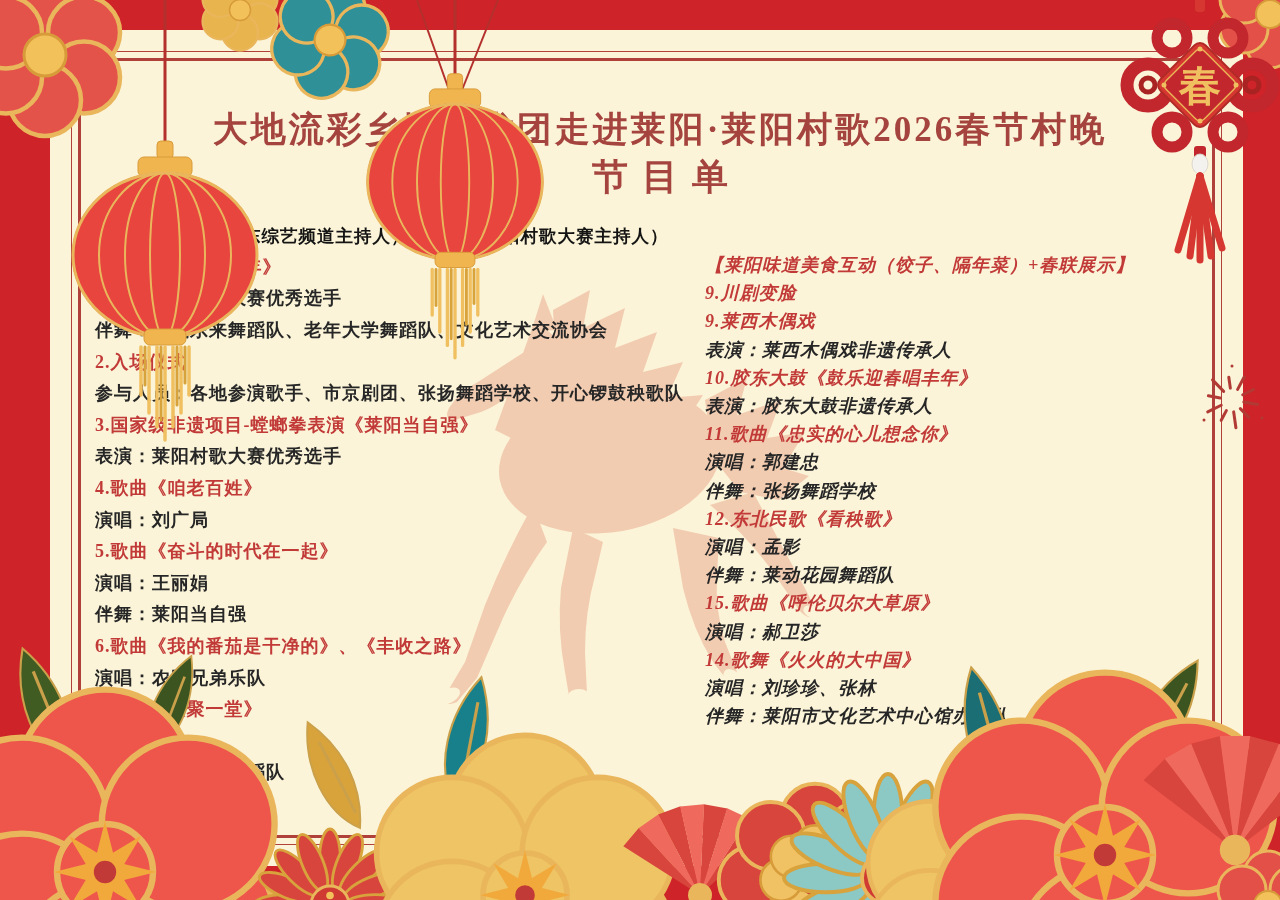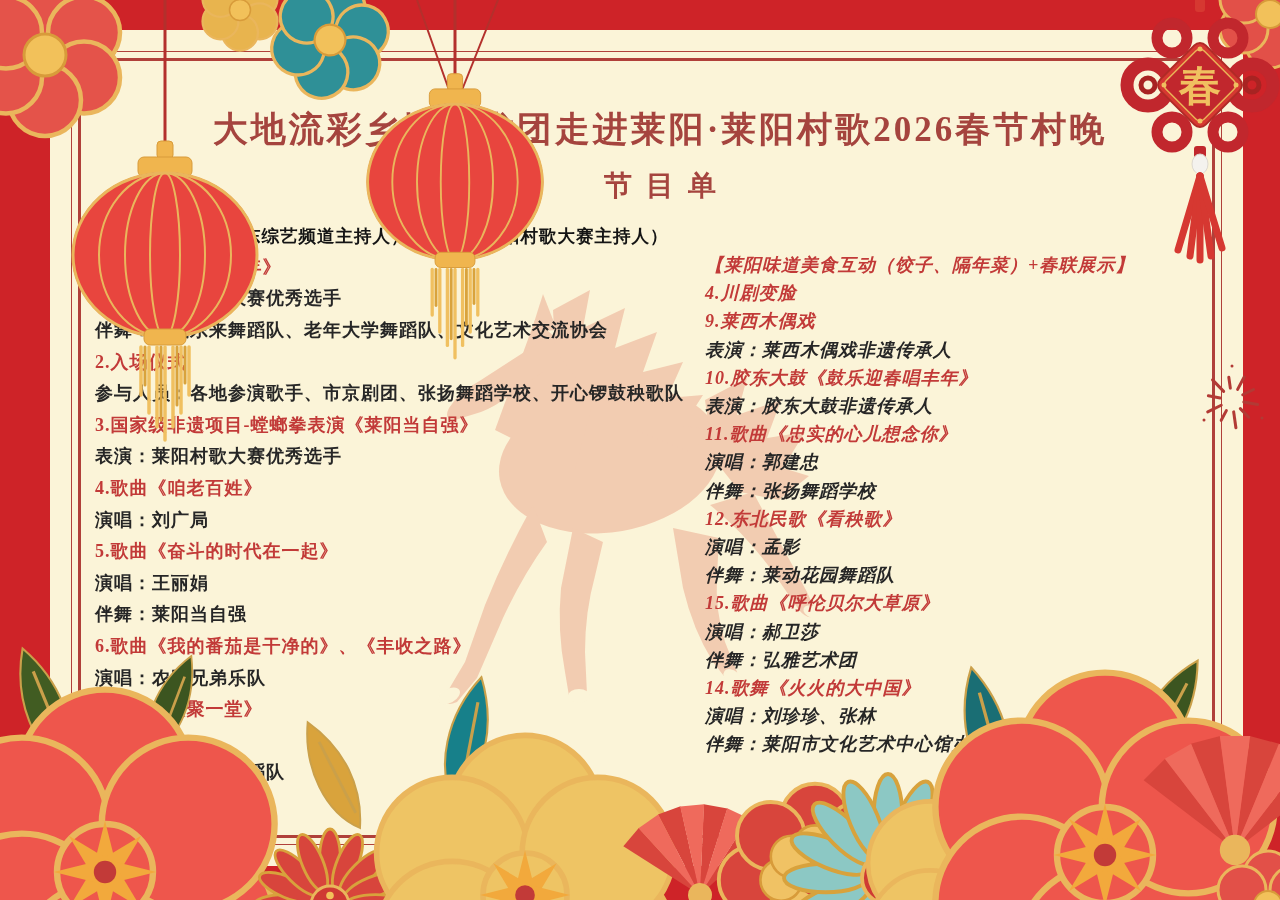--- a/index.html
+++ b/index.html
@@ -11,21 +11,21 @@
   html,body{width:1280px;height:900px;}
   body{font-family:"Liberation Serif", serif; overflow:hidden;}
   .poster{position:relative;width:1280px;height:900px;background:var(--frame-red);overflow:hidden;}
   .panel{position:absolute;left:50px;right:37px;top:30px;bottom:34px;background:var(--paper-cream);}
   .bline{position:absolute;pointer-events:none;}
   .bline.thin{inset:21px;border:1.5px solid var(--border-line);}
   .bline.thick{inset:28px;border:3px solid var(--border-line);}
   .content{position:absolute;inset:0;z-index:2;}
   .title-block{position:absolute;left:150px;right:110px;top:106px;text-align:center;color:var(--title-red);font-weight:bold;}
   .title-l1{font-size:35px;letter-spacing:3px;}
-  .title-l2{font-size:28px;letter-spacing:14px;margin-top:14px;text-indent:14px;}
+  .title-l2{font-size:36px;letter-spacing:14px;text-indent:14px;}
   .host{position:absolute;left:95px;top:224px;font-size:17.5px;font-weight:bold;color:#141414;letter-spacing:1px;}
   .cols{position:absolute;left:95px;right:55px;top:251px;display:flex;}
   .col{display:flex;flex-direction:column;}
   .col-left{width:610px;}
   .col-right{flex:1;}
   .line{display:flex;align-items:center;font-size:18px;font-weight:bold;letter-spacing:1px;white-space:nowrap;}
   .col-left .line{height:31.6px;}
   .col-right .line{height:28.2px;font-style:italic;}
   .line.heading{color:var(--heading-red);}
   .line.credit{color:var(--text-dark);}
@@ -84,34 +84,33 @@
           <div class="line credit">演唱：王丽娟</div>
           <div class="line credit">伴舞：莱阳当自强</div>
           <div class="line heading">6.歌曲《我的番茄是干净的》、《丰收之路》</div>
           <div class="line credit">演唱：农民兄弟乐队</div>
           <div class="line heading">7.歌曲《欢聚一堂》</div>
           <div class="line credit">演唱：彭文</div>
           <div class="line credit">伴舞：老年大学舞蹈队</div>
         </div>
       <div class="col col-right" id="col-right">
           <div class="line heading">【莱阳味道美食互动（饺子、隔年菜）+春联展示】</div>
-          <div class="line heading">4.川剧变脸</div>
+          <div class="line heading">9.川剧变脸</div>
           <div class="line heading">9.莱西木偶戏</div>
           <div class="line credit">表演：莱西木偶戏非遗传承人</div>
           <div class="line heading">10.胶东大鼓《鼓乐迎春唱丰年》</div>
           <div class="line credit">表演：胶东大鼓非遗传承人</div>
           <div class="line heading">11.歌曲《忠实的心儿想念你》</div>
           <div class="line credit">演唱：郭建忠</div>
           <div class="line credit">伴舞：张扬舞蹈学校</div>
           <div class="line heading">12.东北民歌《看秧歌》</div>
           <div class="line credit">演唱：孟影</div>
           <div class="line credit">伴舞：莱动花园舞蹈队</div>
           <div class="line heading">15.歌曲《呼伦贝尔大草原》</div>
           <div class="line credit">演唱：郝卫莎</div>
-          <div class="line credit">伴舞：弘雅艺术团</div>
           <div class="line heading">14.歌舞《火火的大中国》</div>
           <div class="line credit">演唱：刘珍珍、张林</div>
           <div class="line credit">伴舞：莱阳市文化艺术中心馆办团队</div>
         </div>
     </div>
   </div>
 
   <svg class="layer" id="decor-layer" viewBox="0 0 1280 900">
     <defs>
       <g id="flower6">

